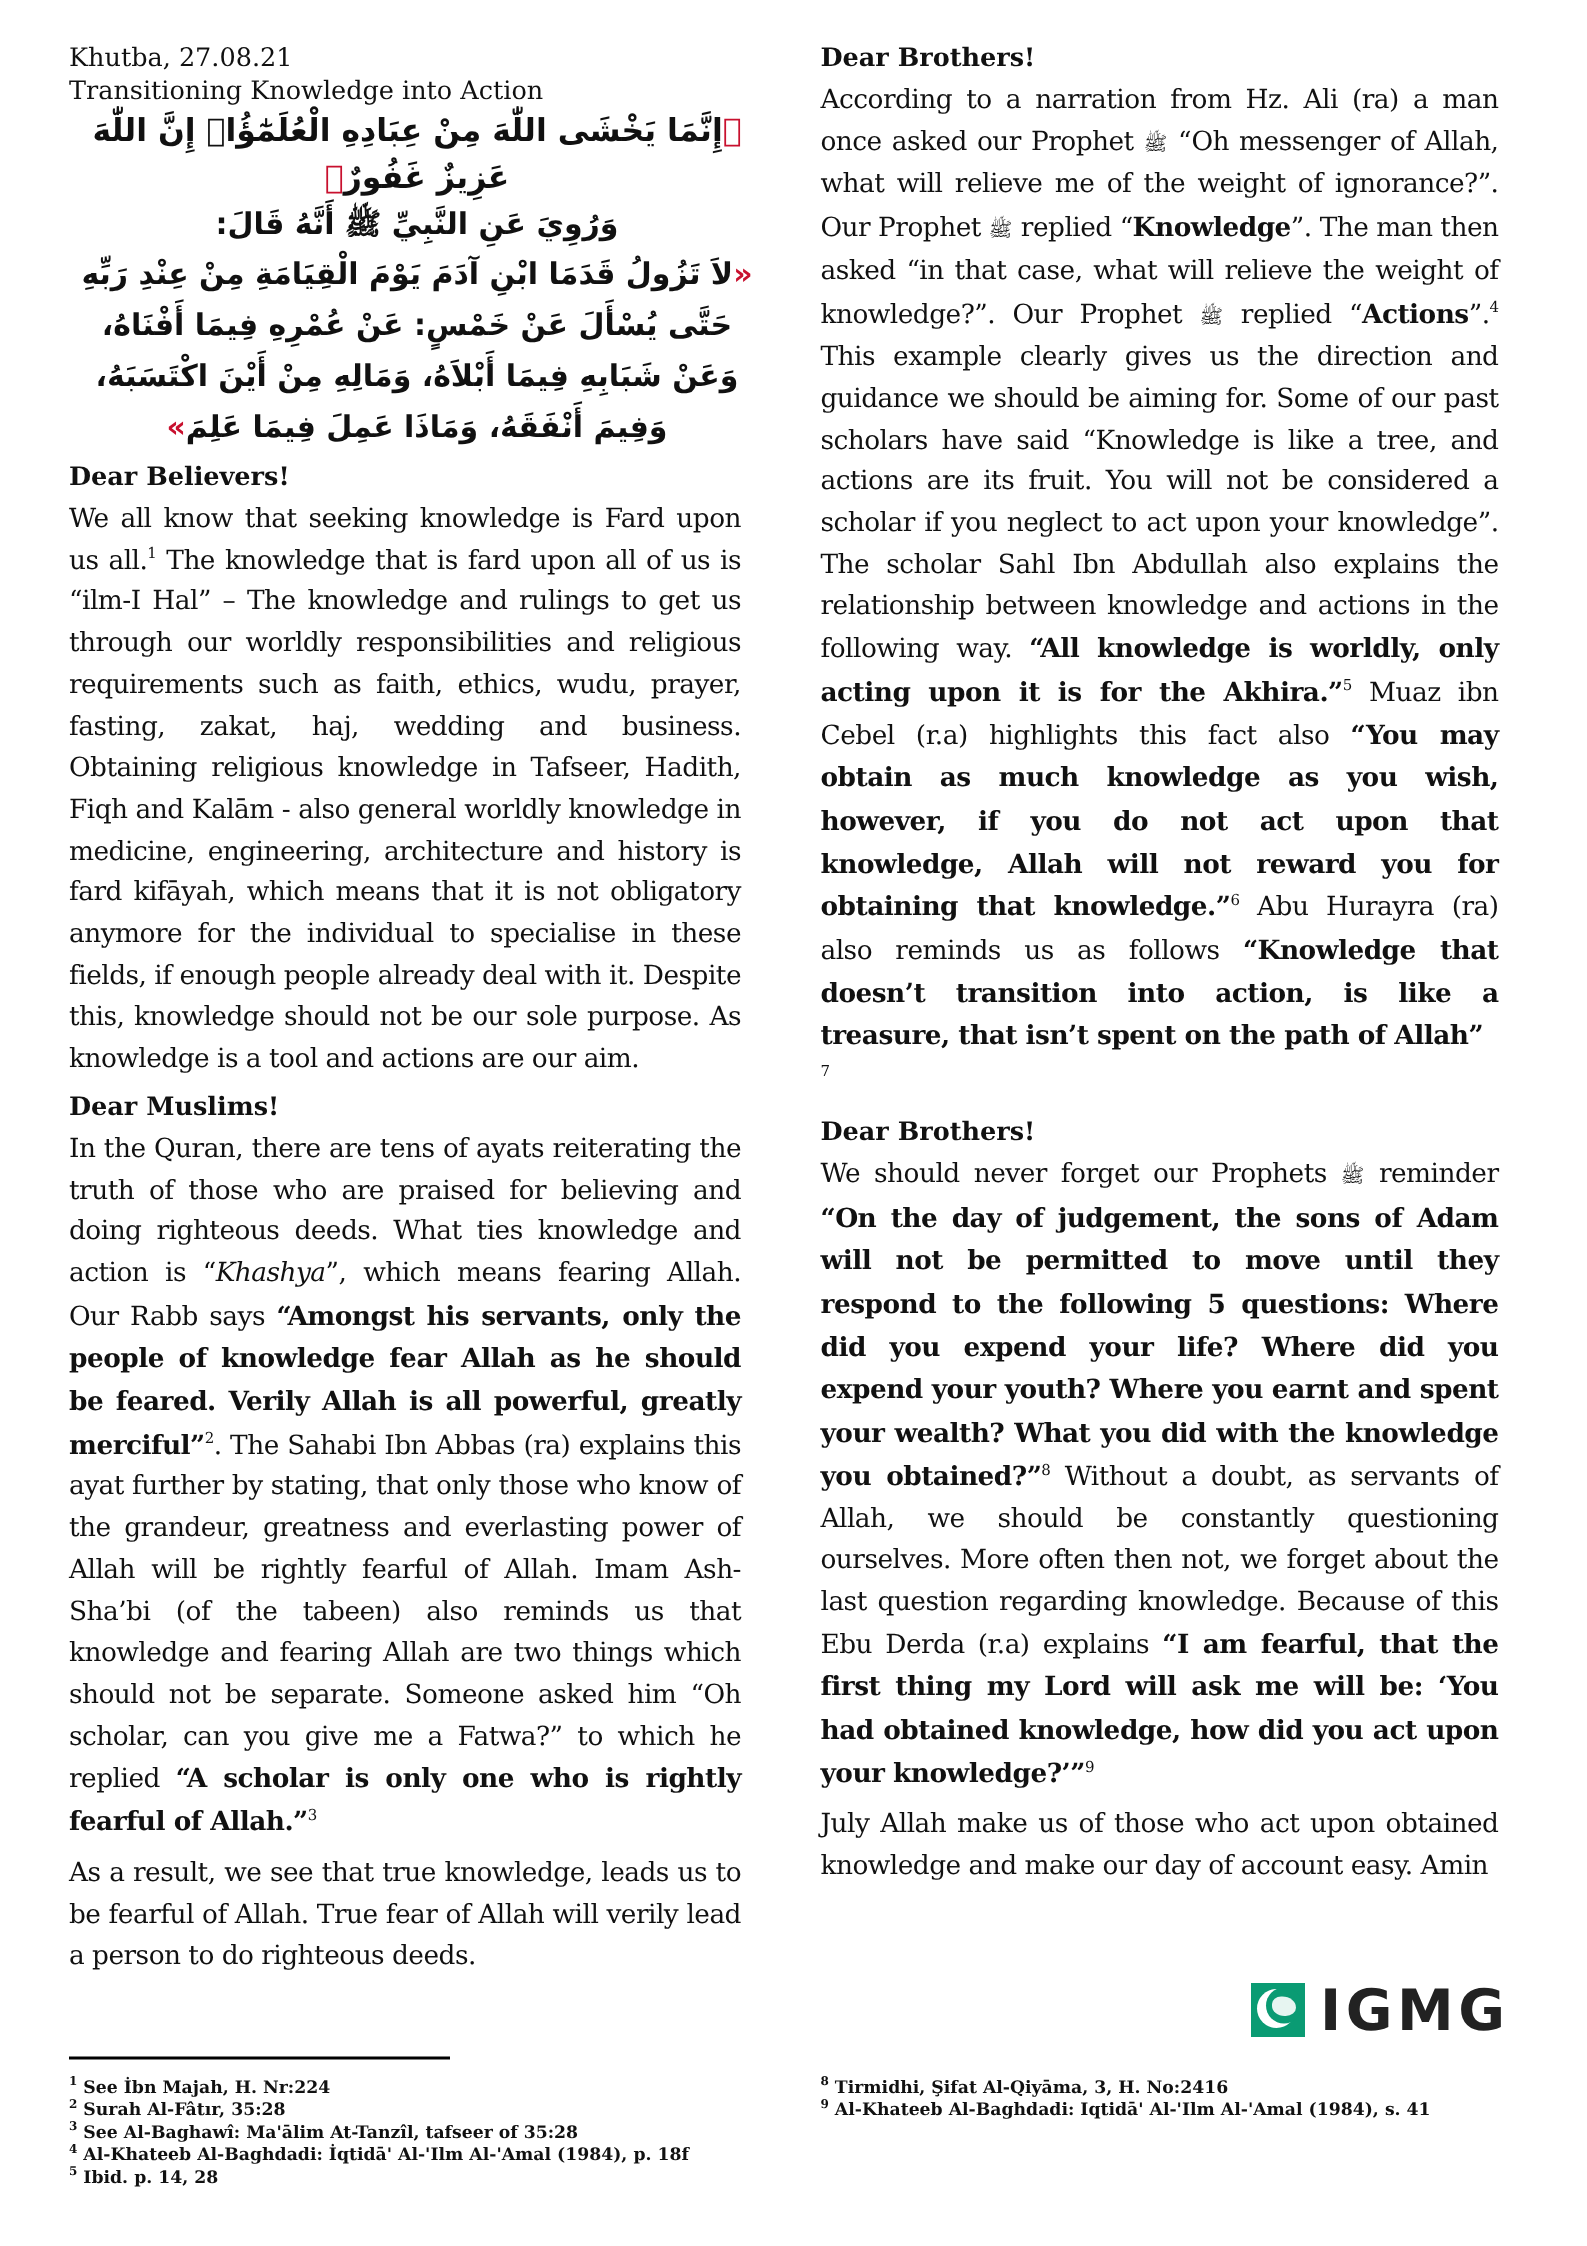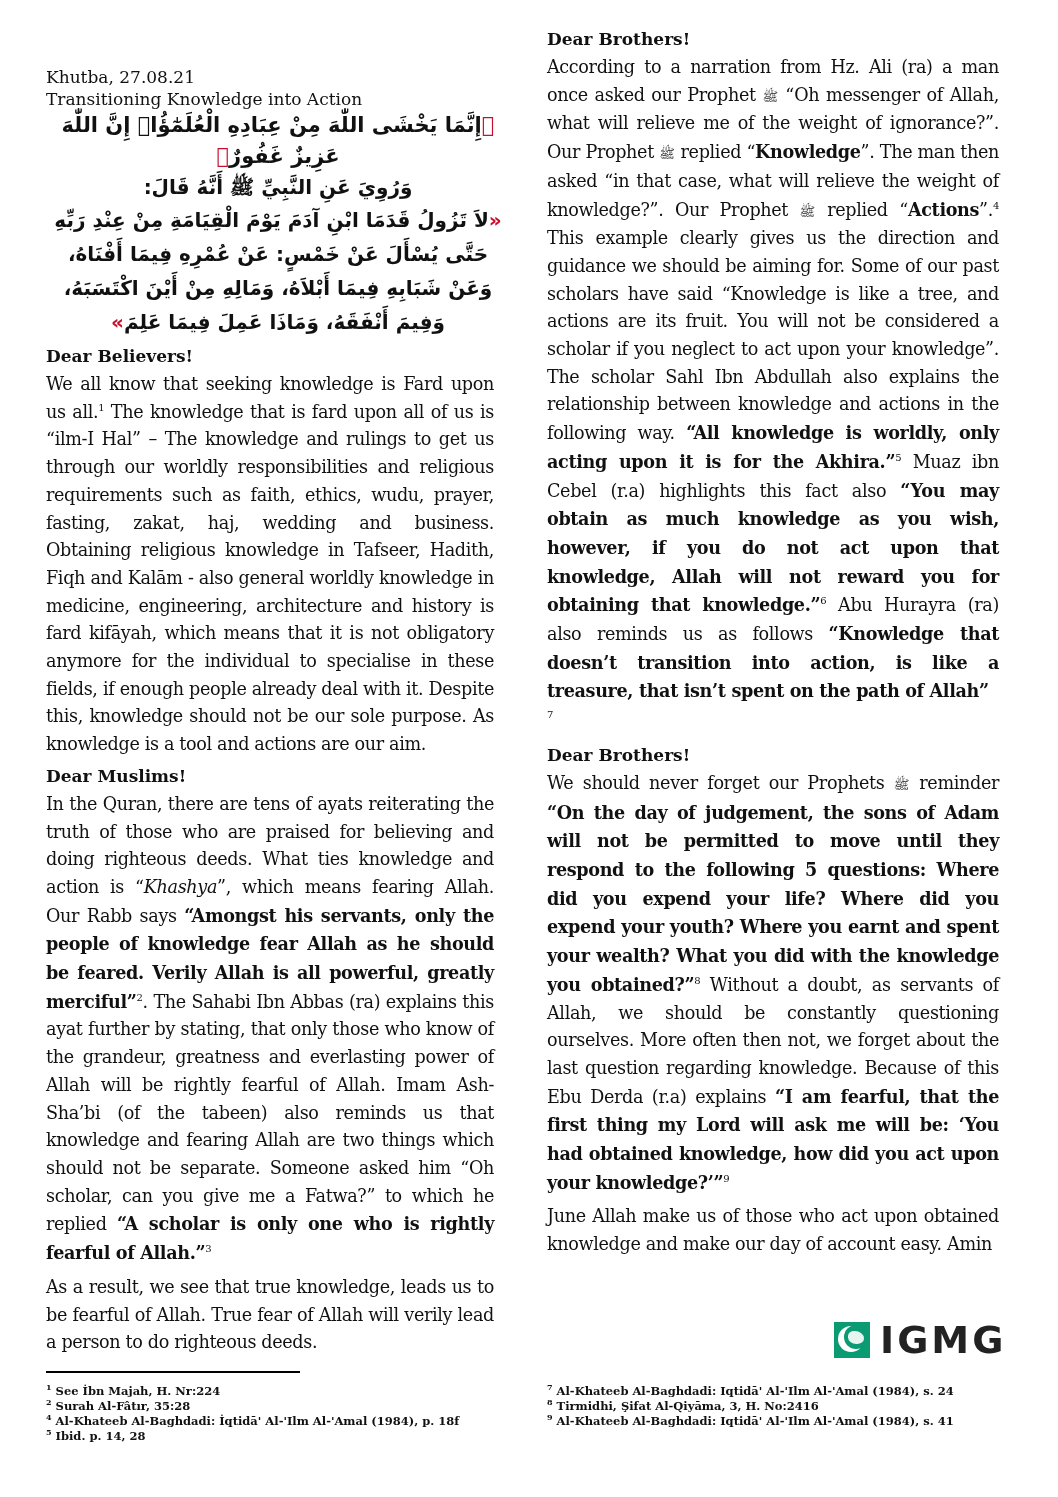--- a/index.html
+++ b/index.html
@@ -1,21 +1,21 @@
 <!DOCTYPE html>
 <html><head>
 <meta charset="utf-8">
 <style>
   html, body { margin:0; padding:0; background:#ffffff; }
   body { width:1058px; height:1497px; position:relative; overflow:hidden;
          font-family:"DejaVu Serif", serif; color:#111; }
   .col { position:absolute; top:28px; }
   .col-left { left:46px; width:464px; }
   .col-right { left:547px; width:468px; }
-  .meta { font-size:17px; line-height:22px;margin-top:38px; }
+  .meta { font-size:17px; line-height:22px; }
   .title { font-size:17px; font-weight:normal; line-height:22px; }
   .arabic { direction:rtl; text-align:center; font-family:"DejaVu Sans", sans-serif;
             font-weight:bold; font-size:20px; line-height:31px; margin:0; }
   .arabic .red { color:#c8102e; }
   .heading { font-size:17px; font-weight:bold; line-height:22px; margin:4px 0 4px 0; }
   p.body { font-size:17.6px; line-height:27.7px; text-align:justify; margin:0 16px 6px 0; letter-spacing:-0.35px; }
   p.body b { font-weight:bold; }
   sup { font-size:10px; line-height:0; vertical-align:super; }
   .saw { font-family:"DejaVu Sans", sans-serif; font-size:13px; }
   .fn-rule { position:absolute; left:46px; top:1371px; width:254px; height:2px; background:#000; }
@@ -60,36 +60,36 @@
 <div class="col col-right">
   <div class="heading" style="margin-top:0;">Dear Brothers!</div>
   <p class="body">
     <span>According to a narration from Hz. Ali (ra) a man once asked our Prophet </span><span class="saw">ﷺ</span><span> “Oh messenger of Allah, what will relieve me of the weight of ignorance?”. Our Prophet </span><span class="saw">ﷺ</span><span> replied “</span><b>Knowledge</b><span>”. The man then asked “in that case, what will relieve the weight of knowledge?”. Our Prophet </span><span class="saw">ﷺ</span><span> replied “</span><b>Actions</b><span>”.</span><sup>4</sup><span> This example clearly gives us the direction and guidance we should be aiming for. Some of our past scholars have said “Knowledge is like a tree, and actions are its fruit. You will not be considered a scholar if you neglect to act upon your knowledge”. The scholar Sahl Ibn Abdullah also explains the relationship between knowledge and actions in the following way. </span><b>“All knowledge is worldly, only acting upon it is for the Akhira.”</b><sup>5</sup><span> Muaz ibn Cebel (r.a) highlights this fact also </span><b>“You may obtain as much knowledge as you wish, however, if you do not act upon that knowledge, Allah will not reward you for obtaining that knowledge.”</b><sup>6</sup><span>  Abu Hurayra (ra) also reminds us as follows </span><b>“Knowledge that doesn’t transition into action, is like a treasure, that isn’t spent on the path of Allah”</b><br><sup>7</sup>
   </p>
 
   <div class="heading" style="margin-top:10px;">Dear Brothers!</div>
   <p class="body">
     <span>We should never forget our Prophets </span><span class="saw">ﷺ</span><span> reminder </span><b>“On the day of judgement, the sons of Adam will not be permitted to move until they respond to the following 5 questions: Where did you expend your life? Where did you expend your youth? Where you earnt and spent your wealth? What you did with the knowledge you obtained?”</b><sup>8</sup><span> Without a doubt, as servants of Allah, we should be constantly questioning ourselves. More often then not, we forget about the last question regarding knowledge. Because of this Ebu Derda (r.a) explains </span><b>“I am fearful, that the first thing my Lord will ask me will be: ‘You had obtained knowledge, how did you act upon your knowledge?’”</b><sup>9</sup>
   </p>
-  <p class="body">June Allah make us of those who act upon obtained knowledge and make our day of account easy. Amin</p>
+  <p class="body">July Allah make us of those who act upon obtained knowledge and make our day of account easy. Amin</p>
 </div>
 
 <div class="logo">
   <div class="logo-mark">
     <div class="crescent"></div>
       <div class="crescent-cut"></div>
       <div class="europe"></div>
   </div>
   <div class="logo-text">IGMG</div>
 </div>
 
 <div class="fn-rule"></div>
 <div class="fn-block fn-left">
   <div class="fn-line"><sup>1</sup><span> See İbn Majah, H. Nr:224</span></div>
   <div class="fn-line"><sup>2</sup><span> Surah Al-Fâtır, 35:28</span></div>
+  <div class="fn-line"><sup>3</sup><span> See Al-Baghawî: Ma'ālim At-Tanzîl, tafseer of 35:28</span></div>
   <div class="fn-line"><sup>4</sup><span> Al-Khateeb Al-Baghdadi: İqtidā' Al-'Ilm Al-'Amal (1984), p. 18f</span></div>
   <div class="fn-line"><sup>5</sup><span> Ibid. p. 14, 28</span></div>
 </div>
 <div class="fn-block fn-right">
-  <div class="fn-line"><sup>7</sup><span> Al-Khateeb Al-Baghdadi: Iqtidā' Al-'Ilm Al-'Amal (1984), s. 24</span></div>
   <div class="fn-line"><sup>8</sup><span> Tirmidhi, Şifat Al-Qiyāma, 3, H. No:2416</span></div>
   <div class="fn-line"><sup>9</sup><span> Al-Khateeb Al-Baghdadi: Iqtidā' Al-'Ilm Al-'Amal (1984), s. 41</span></div>
 </div>
 
 </body></html>

